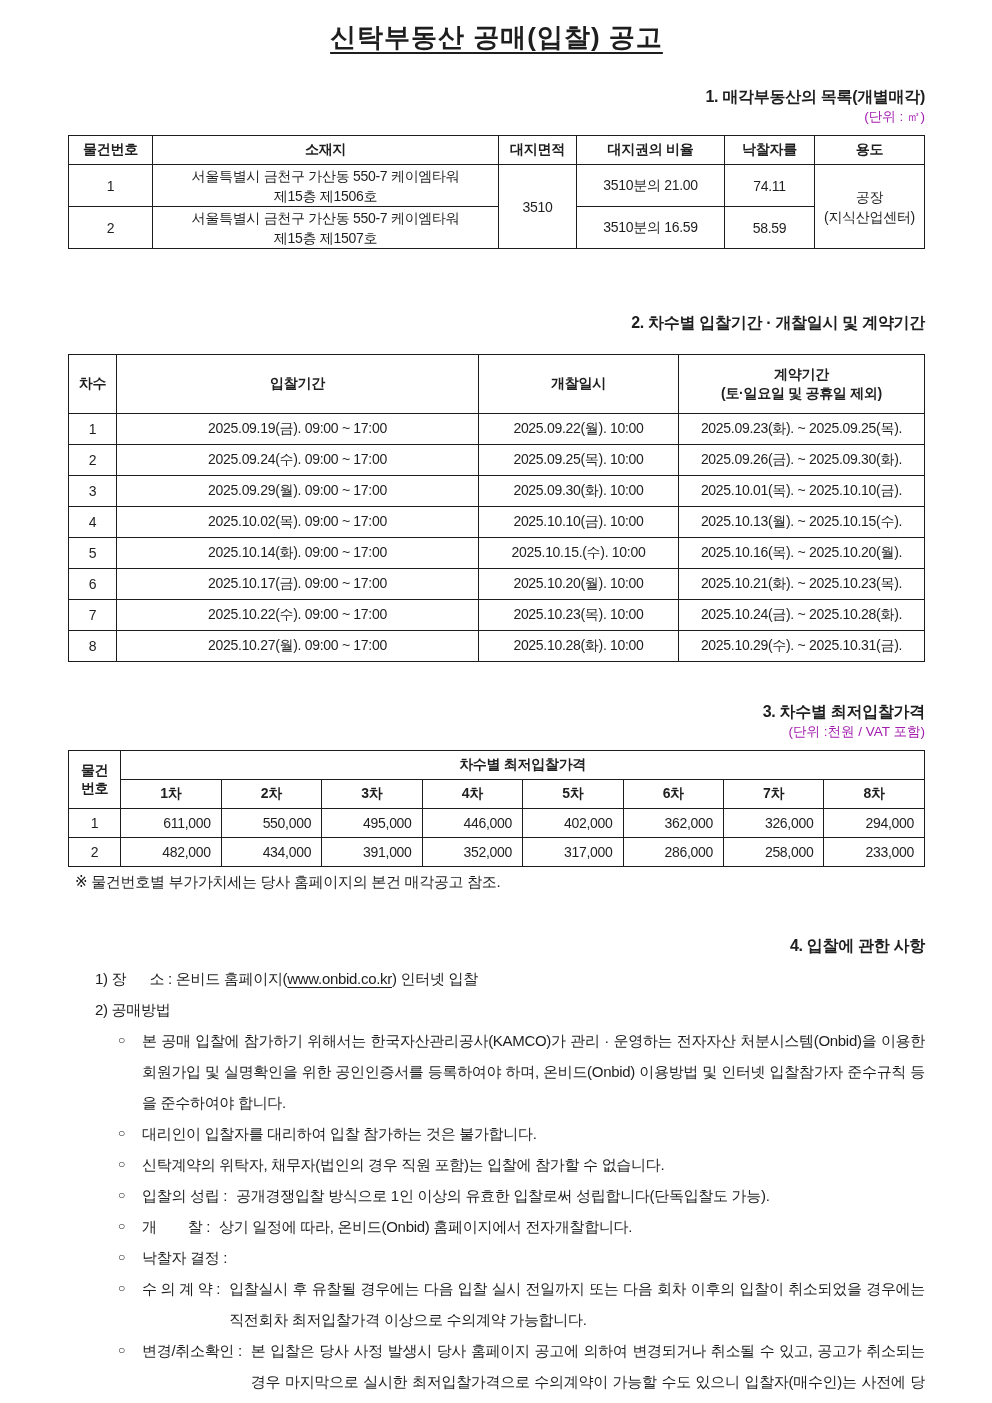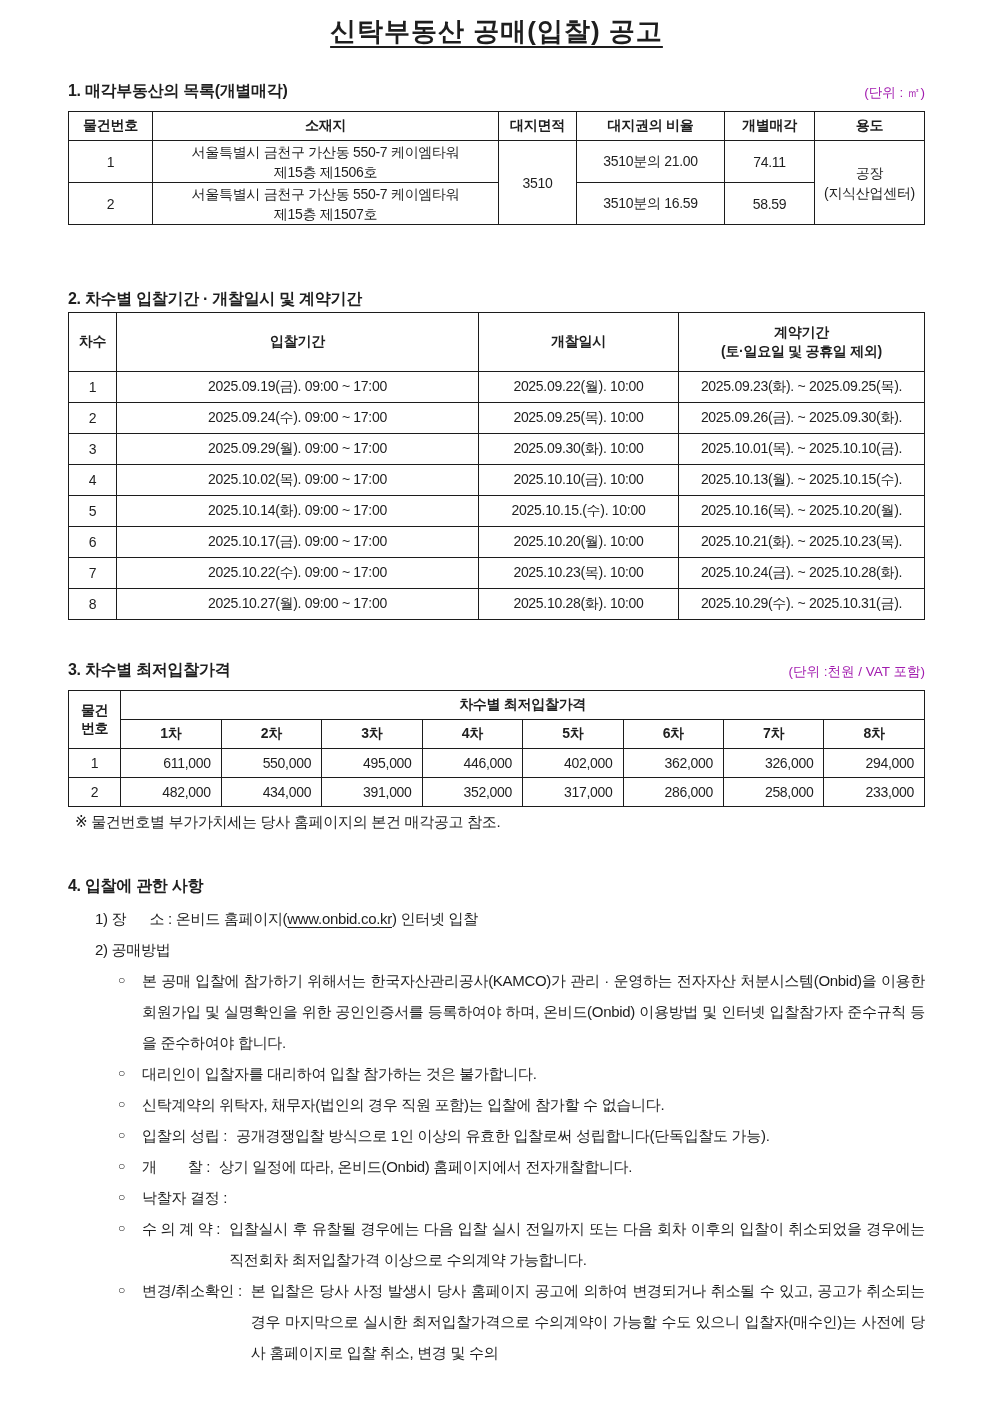--- a/index.html
+++ b/index.html
@@ -10,31 +10,31 @@
     font-family: "Liberation Sans", "DejaVu Sans", sans-serif;
     font-size: 15px;
   }
   .page { padding: 10px 67px 0 68px; }
 
   
   .doc-title {
     text-align: center;
     font-size: 26px; font-weight: bold;
     letter-spacing: 1px;
-    margin-top: 4px;
+    margin-top: 10px;
   }
   .doc-title span {
     text-decoration: underline;
     text-underline-offset: 6px;
     text-decoration-thickness: 2px;
   }
 
   
   .sec-row {
-    display: flex; justify-content: space-between; align-items: flex-end;
+    display: flex; justify-content: flex-start; align-items: flex-end; flex-direction: column;
   }
   .sec-heading { font-size: 16px; font-weight: bold; letter-spacing: -0.3px; }
   .unit-label { font-size: 13.5px; color: #a21caf; }
 
   .mt-sec1 { margin-top: 32px; }
   .mt-sec2 { margin-top: 64px; }
   .mt-sec3 { margin-top: 40px; }
   .mt-sec4 { margin-top: 44px; }
 
   
@@ -47,21 +47,21 @@
     letter-spacing: -0.3px;
   }
   th { font-weight: bold; }
 
   .t1 { margin-top: 9px; }
   .t1 th { height: 29px; }
   .t1 td { height: 42px; }
   .t1 .addr div { line-height: 20px; }
   .t1 .usage div { line-height: 20px; }
 
-  .t2 { margin-top: 2px; }
+  .t2 { margin-top: 20px; }
   .t2 th { height: 59px; }
   .t2 th .sub { display: block; font-weight: bold; line-height: 19px; }
   .t2 td { height: 31px; }
 
   .t3 { margin-top: 9px; }
   .t3 th, .t3 td { height: 29px; }
   .t3 td.num { text-align: right; padding-right: 10px; }
 
   .note { margin-top: 6px; padding-left: 7px; font-size: 15px; letter-spacing: -0.3px; }
 
@@ -99,21 +99,21 @@
       <col style="width:148px">
         <col style="width:90px">
         <col style="width:110px">
     </colgroup>
     <tbody>
         <tr>
       <th>물건번호</th>
       <th>소재지</th>
       <th>대지면적</th>
       <th>대지권의 비율</th>
-      <th>개별매각</th>
+      <th>낙찰자를</th>
       <th>용도</th>
     </tr>
     <tr>
       <td>1</td>
       <td class="addr">
         <div>서울특별시 금천구 가산동 550-7 케이엠타워</div>
         <div>제15층 제1506호</div>
       </td>
       <td rowspan="2">3510</td>
       <td>3510분의 21.00</td>

